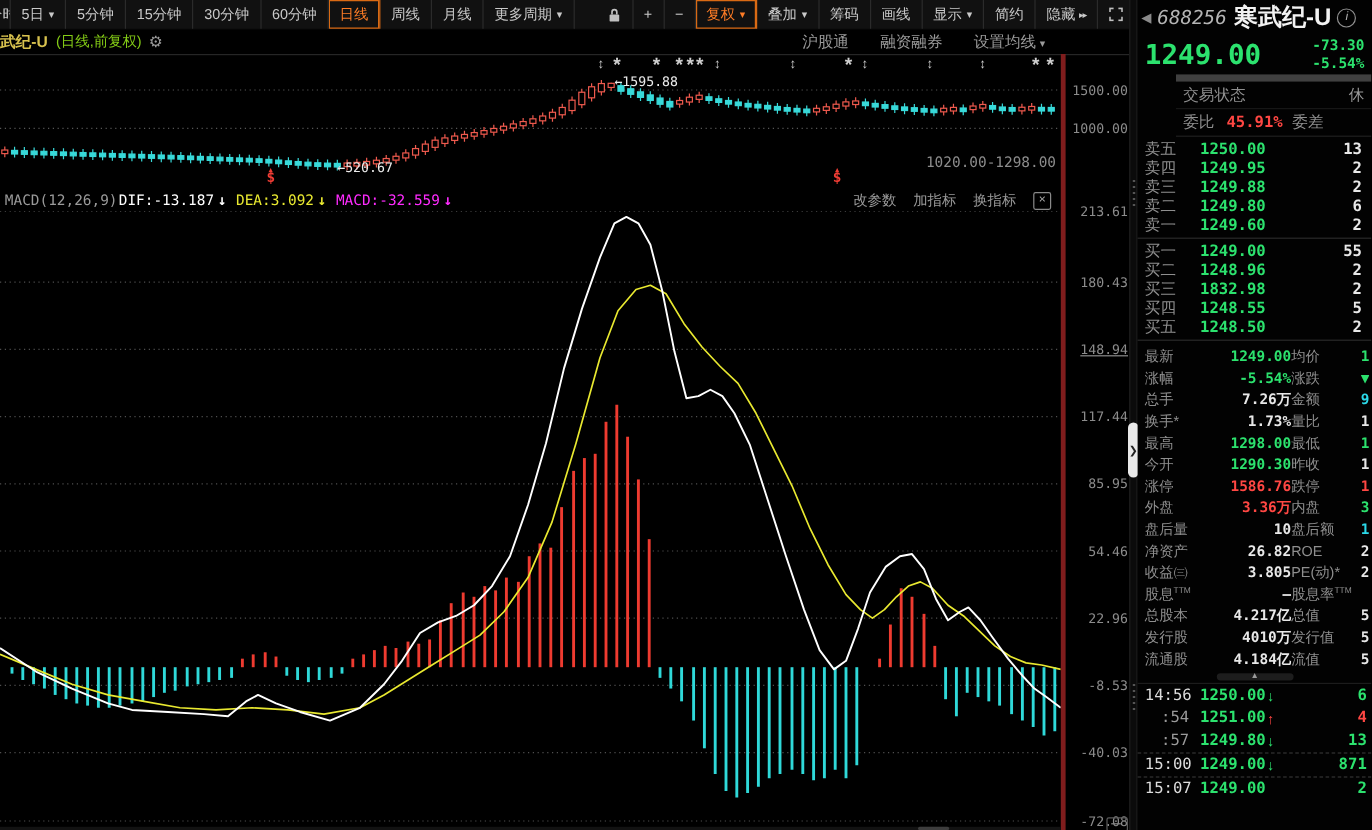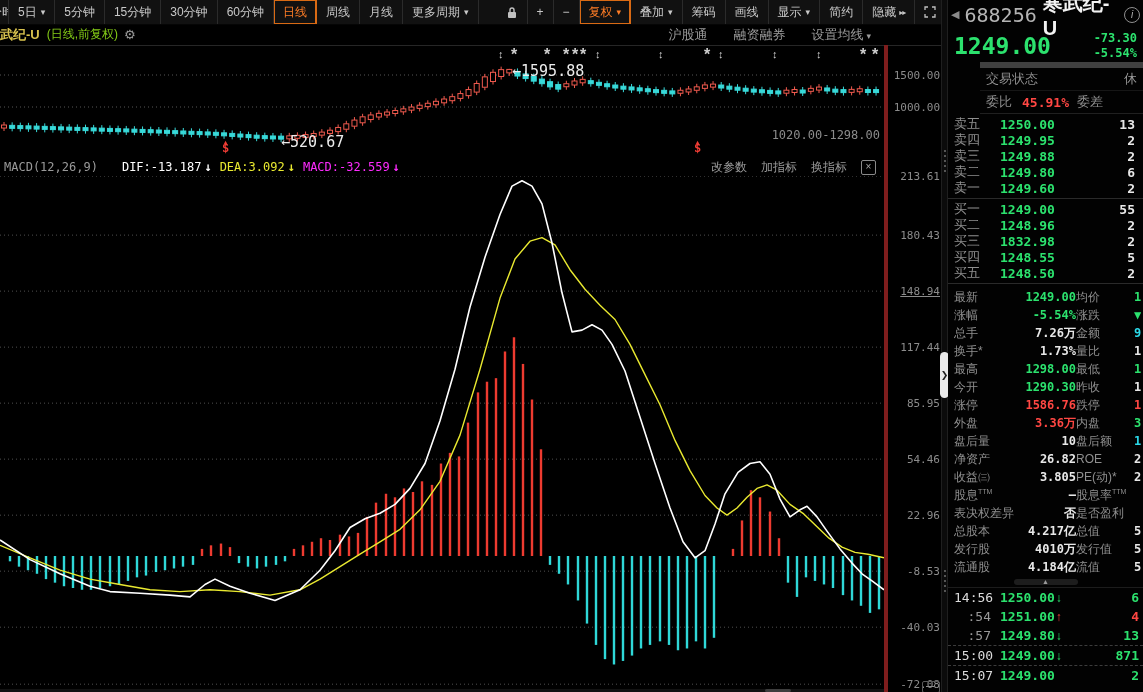--- a/index.html
+++ b/index.html
@@ -31,26 +31,26 @@
   .sub-links .caret{font-size:9px;margin-left:3px;}
 
   
   .minichart{position:absolute;left:0;top:45px;width:884px;height:113px;}
   .macdheader{position:absolute;left:0;top:158px;width:884px;height:18px;display:flex;align-items:center;
               font-size:12px;padding-left:4px;box-sizing:border-box;}
   .macdchart{position:absolute;left:0;top:176px;width:884px;height:516px;}
   .axis-col{position:absolute;left:884px;top:45px;width:57px;height:647px;border-left:4px solid #7f1d1d;}
   .axis-lab{position:absolute;right:5px;font-size:11px;color:#8c8c8c;}
   .mk{position:absolute;color:#cfcfcf;}
-  .anno{position:absolute;color:#ececec;font-size:15px;white-space:nowrap;}
+  .anno{position:absolute;color:#ececec;font-size:11px;white-space:nowrap;}
   .range-lab{position:absolute;color:#8c8c8c;font-size:12px;right:4px;top:36px;margin-top:47px;}
   .dollar{position:absolute;color:#f23d35;font-weight:bold;font-size:12px;text-align:center;line-height:7px;}
   .dollar .hat{font-size:6px;display:block;color:#f23d35;}
   .mh-title{color:#9a9a9a;}
-  .mh-dif{color:#ffffff;margin-left:24px;}
+  .mh-dif{color:#ffffff;margin-left:1px;}
   .mh-dea{color:#e9e930;margin-left:8px;}
   .mh-macd{color:#ff2bff;margin-left:8px;}
   .dn{font-weight:bold;margin-left:3px;}
   .mh-links{margin-left:auto;display:flex;align-items:center;gap:14px;color:#9a9a9a;margin-right:8px;}
   .xbox{width:13px;height:13px;border:1px solid #8a8a8a;color:#aaa;font-size:10px;line-height:12px;
         text-align:center;border-radius:2px;}
   .hscroll{position:absolute;left:0;top:689px;width:884px;height:3px;background:#121212;}
   .hthumb{position:absolute;left:765px;top:0;width:26px;height:3px;background:#3d3d3d;border-radius:2px;}
   .cornerbox{position:absolute;left:922px;top:681px;width:16px;height:10px;border:1px solid #5a5a5a;
              border-radius:2px;}
@@ -61,21 +61,21 @@
             border-left:1px solid #1f1f1f;border-right:1px solid #1f1f1f;box-sizing:border-box;}
   .grip{position:absolute;left:2px;width:2px;height:22px;
         background:repeating-linear-gradient(#555 0 2px,transparent 2px 5px);}
   .sp-handle{position:absolute;left:-2px;top:352px;width:9px;height:46px;background:#e9e9e9;
              border-radius:5px;color:#222;font-size:9px;display:flex;align-items:center;justify-content:center;}
 
   
   .panel{position:absolute;left:948px;top:0;width:195px;height:692px;background:#020202;}
   .p-head{display:flex;align-items:center;height:29px;padding:0 3px;}
   .back-ar{color:#8a8a8a;font-size:11px;margin-right:5px;}
-  .p-code{color:#b4b4b4;font-size:20px;margin-right:6px;}
+  .p-code{color:#b4b4b4;font-size:16px;margin-right:6px;font-style:italic;}
   .p-name{color:#f2f2f2;font-size:20px;font-weight:bold;letter-spacing:0;}
   .p-info{width:14px;height:14px;border:1px solid #8f8f8f;border-radius:50%;color:#b5b5b5;font-size:10px;
           font-style:italic;text-align:center;line-height:13px;margin-left:5px;flex:none;}
   .p-price-row{display:flex;align-items:center;height:33px;padding:0 6px;}
   .p-price{color:#2ce26e;font-size:23px;font-weight:bold;}
   .p-chg{margin-left:auto;text-align:right;font-size:12px;color:#2ce26e;line-height:15px;font-weight:bold;}
   .statusbox{border-top:6px solid #404040;border-bottom:1px solid #202020;margin-left:32px;}
   .st-row{display:flex;align-items:center;height:22px;padding:0 6px;font-size:13px;color:#8f8f8f;
           border-bottom:1px solid #161616;}
   .st-row:last-child{border-bottom:none;}
@@ -719,26 +719,20 @@
           <span class="stt-l">PE(动)*</span>
           <span class="stt-v mono cw">246.</span>
         </div>
         <div class="stt-row">
           <span class="stt-l">股息<sup>TTM</sup></span>
           <span class="stt-v mono cw">—</span>
           <span class="stt-l">股息率<sup>TTM</sup></span>
           <span class="stt-v mono cw"></span>
         </div>
         <div class="stt-row">
-          <span class="stt-l">表决权差异</span>
-          <span class="stt-v mono cw">否</span>
-          <span class="stt-l">是否盈利</span>
-          <span class="stt-v mono cw"></span>
-        </div>
-        <div class="stt-row">
           <span class="stt-l">总股本</span>
           <span class="stt-v mono cw">4.217亿</span>
           <span class="stt-l">总值</span>
           <span class="stt-v mono cw">5267</span>
         </div>
         <div class="stt-row">
           <span class="stt-l">发行股</span>
           <span class="stt-v mono cw">4010万</span>
           <span class="stt-l">发行值</span>
           <span class="stt-v mono cw">500.8</span>

